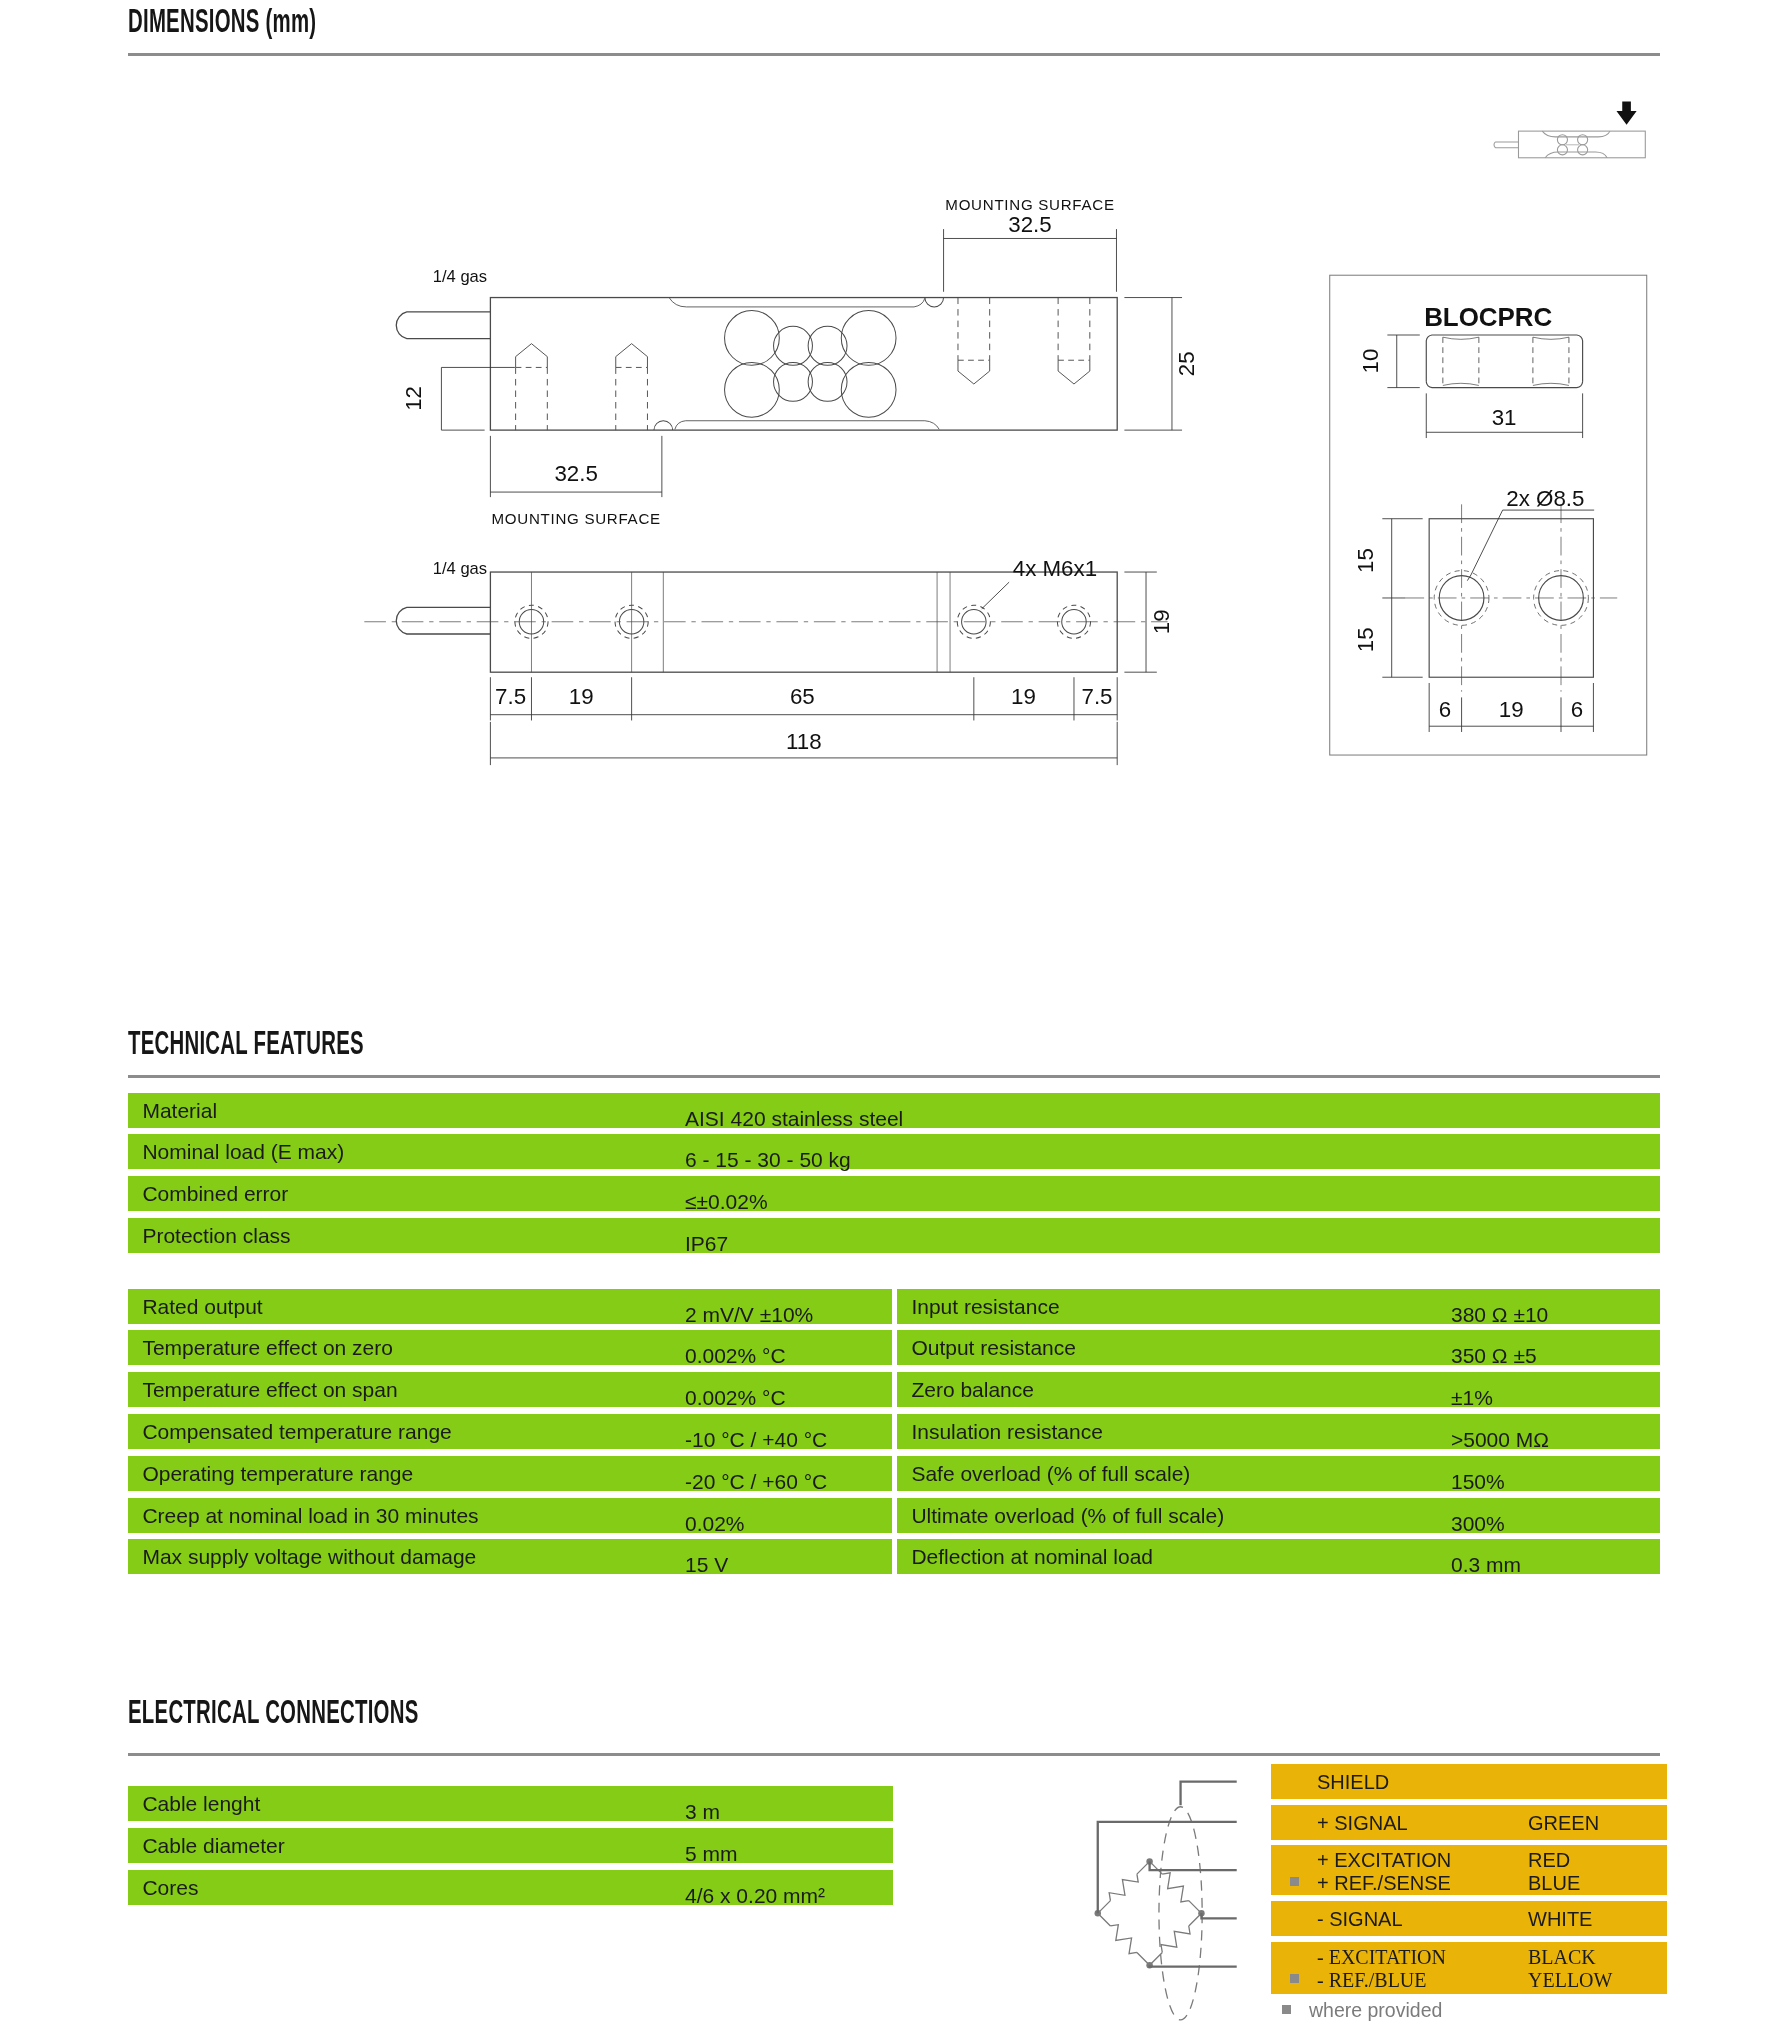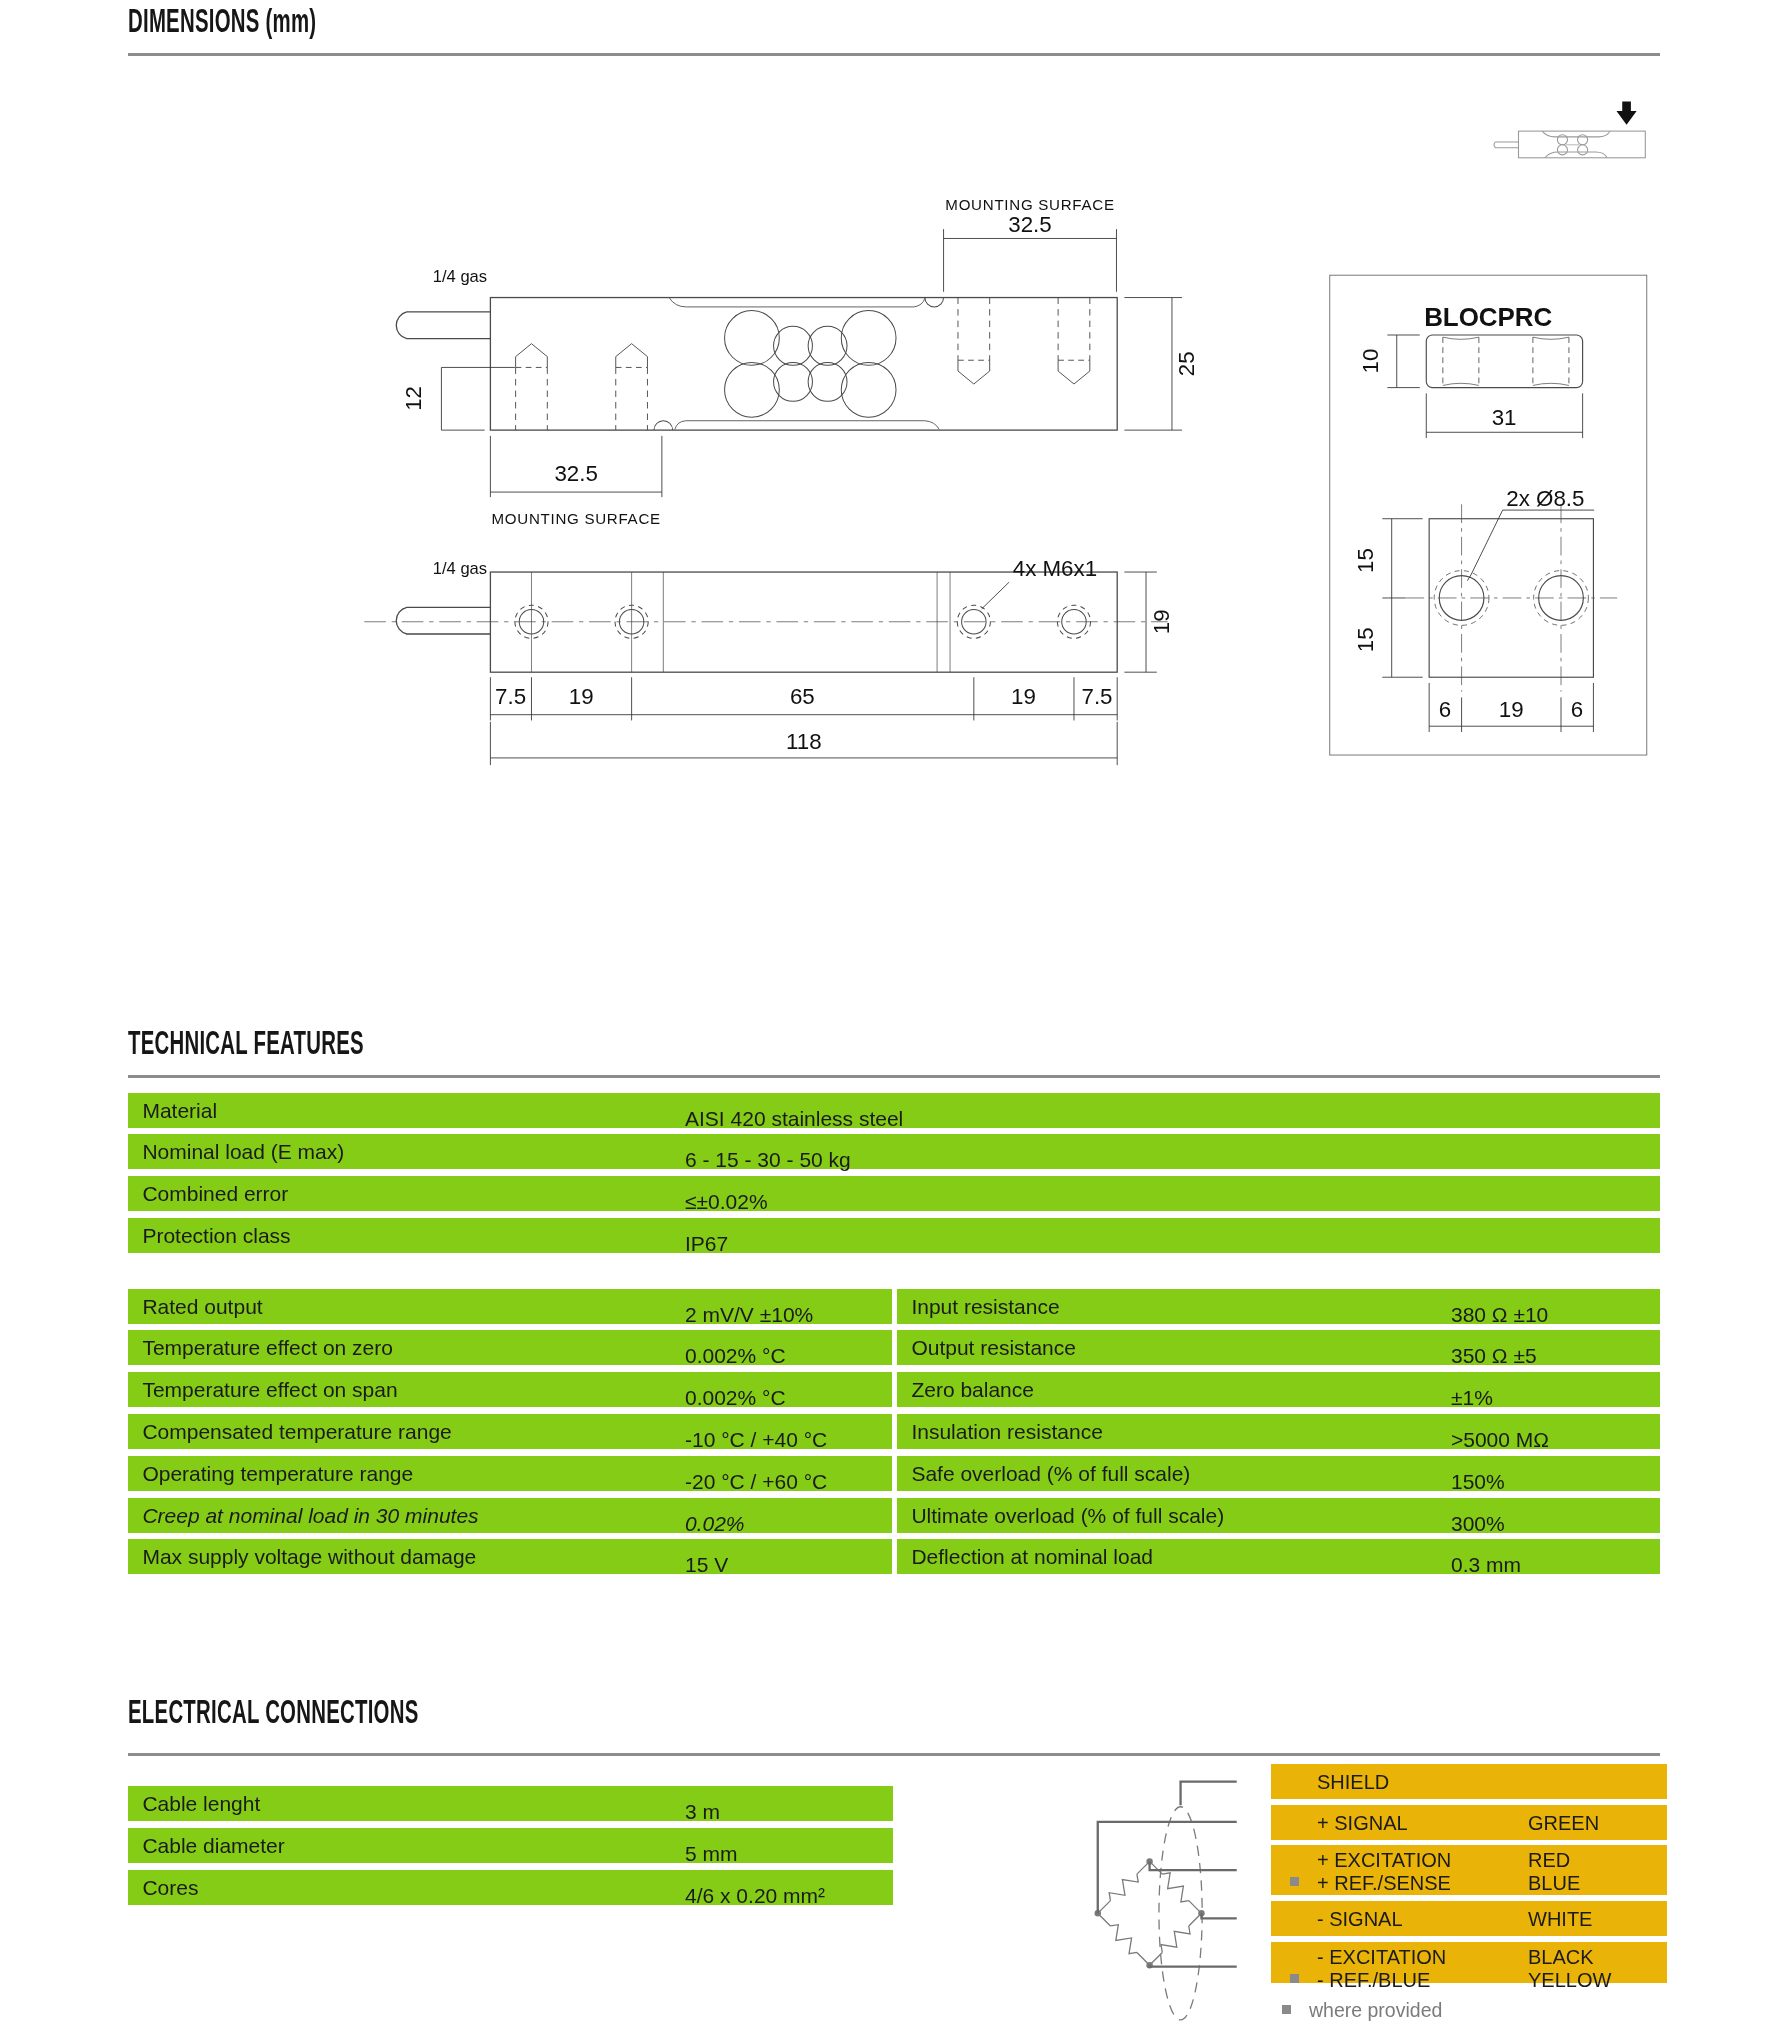--- a/index.html
+++ b/index.html
@@ -254,21 +254,21 @@
     <span class="val">0.002% °C</span>
   </div>
   <div class="row" style="left:128px;top:1414px;width:764px;height:35px;">
     <span class="lab">Compensated temperature range</span>
     <span class="val">-10 °C / +40 °C</span>
   </div>
   <div class="row" style="left:128px;top:1456px;width:764px;height:35px;">
     <span class="lab">Operating temperature range</span>
     <span class="val">-20 °C / +60 °C</span>
   </div>
-  <div class="row" style="left:128px;top:1498px;width:764px;height:35px;font-style:italic;">
+  <div class="row" style="left:128px;top:1498px;width:764px;height:35px;">
     <span class="lab">Creep at nominal load in 30 minutes</span>
     <span class="val">0.02%</span>
   </div>
   <div class="row" style="left:128px;top:1539px;width:764px;height:35px;">
     <span class="lab">Max supply voltage without damage</span>
     <span class="val">15 V</span>
   </div>
 
   <div class="row rcol" style="left:897px;top:1289px;width:763px;height:35px;">
     <span class="lab">Input resistance</span>
@@ -366,21 +366,21 @@
     <span class="t1">+ EXCITATION</span>
     <span class="bullet"></span>
     <span class="t2">+ REF./SENSE</span>
     <span class="c1">RED</span>
     <span class="c2">BLUE</span>
   </div>
   <div class="wrow single" style="top:1901px;height:35px;">
     <span class="t1">- SIGNAL</span>
     <span class="c1">WHITE</span>
   </div>
-  <div class="wrow double" style="top:1942px;height:41px;">
+  <div class="wrow double" style="top:1942px;height:52px;font-family:Liberation Serif, serif;">
     <span class="t1">- EXCITATION</span>
     <span class="bullet"></span>
     <span class="t2">- REF./BLUE</span>
     <span class="c1">BLACK</span>
     <span class="c2">YELLOW</span>
   </div>
 
   <div class="note">
     <span class="bullet"></span>
     <span class="t1">where provided</span>

